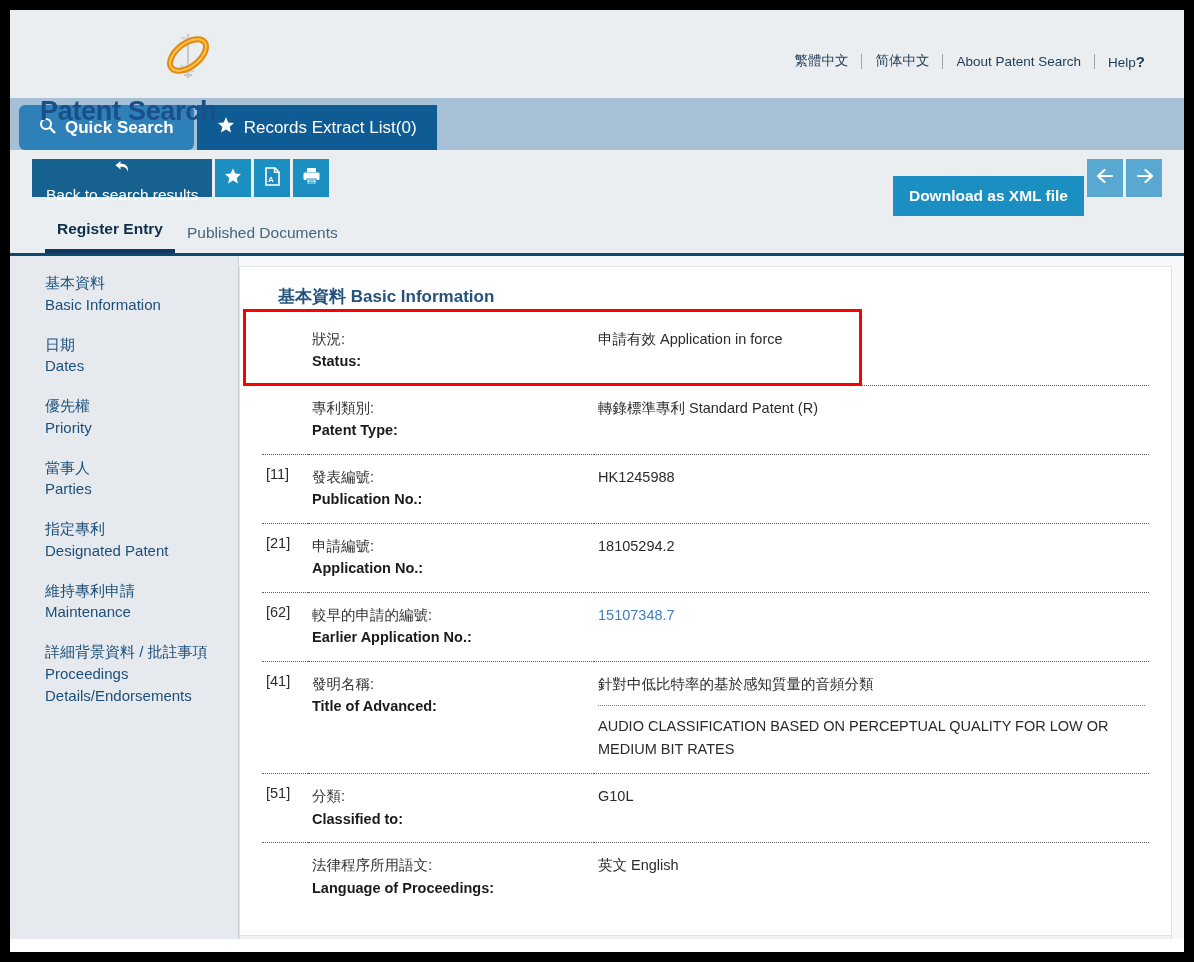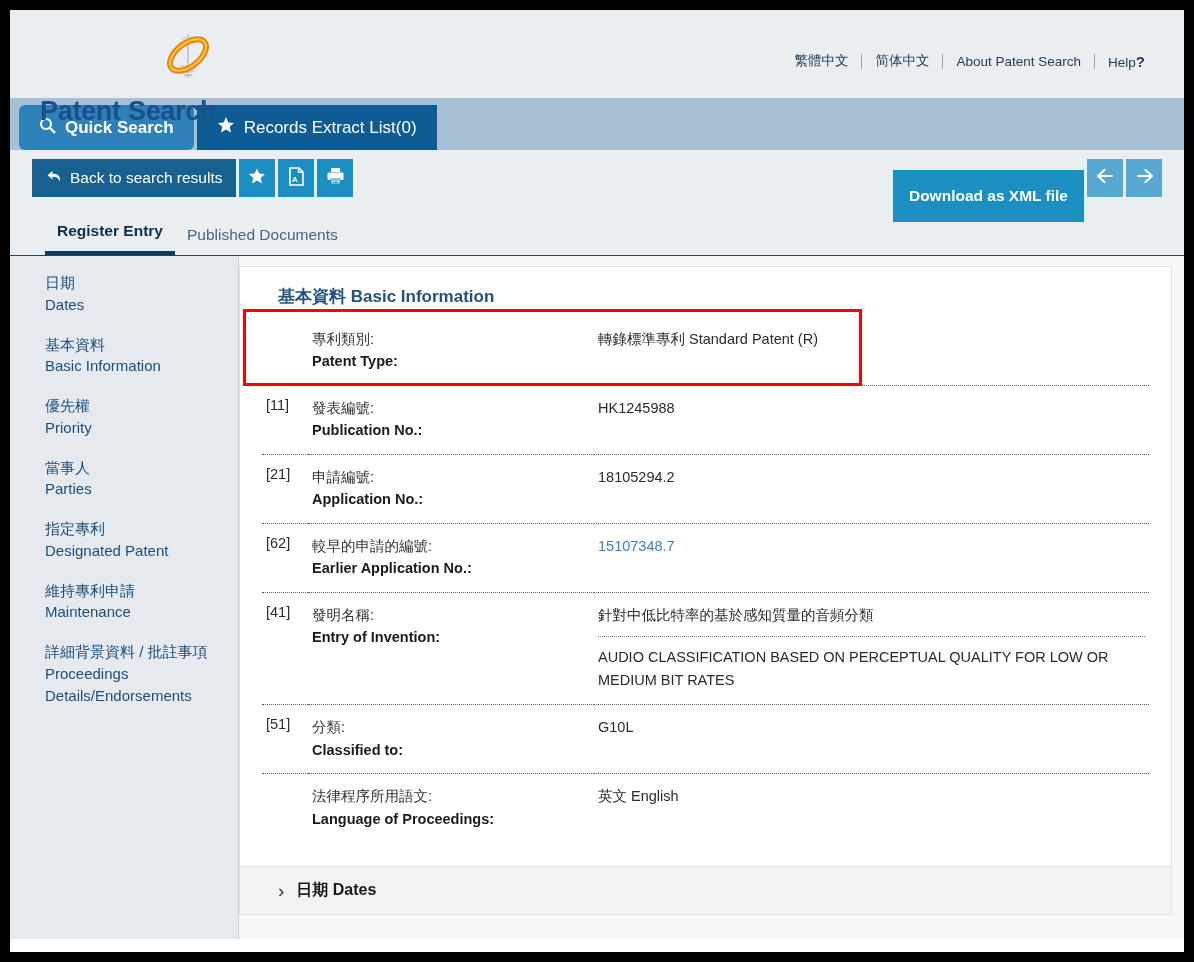--- a/index.html
+++ b/index.html
@@ -74,50 +74,50 @@
     height: 56px;
     background: #eaeef1;
     display: flex; align-items: center;
     padding: 0 22px 0 22px;
     position: relative;
   }
   .tool-left { display: flex; align-items: center; }
   .btn-back {
     height: 38px; background: #166190; color: #fff;
     display: flex; align-items: center; gap: 8px;
-    padding: 0 14px; font-size: 15.5px; cursor: pointer;
+    padding: 0 14px; font-size: 15.5px; cursor: pointer; flex-direction: column;
   }
   .icon-sq {
     width: 36px; height: 38px; background: #1b8ec2;
     display: flex; align-items: center; justify-content: center;
     margin-left: 3px; cursor: pointer;
   }
   .tool-right {
     position: absolute; right: 22px;
     display: flex; align-items: center;
   }
   .btn-xml {
-    height: 52px; background: #1b8ec2; color: #fff;
+    height: 40px; background: #1b8ec2; color: #fff;
     display: flex; align-items: center;
     padding: 0 16px; font-size: 15.5px; font-weight: bold;
     cursor: pointer;
     margin-top: 36px;
   }
   .arrow-sq {
     width: 36px; height: 38px; background: #58a8d2;
     display: flex; align-items: center; justify-content: center;
     margin-left: 3px; cursor: pointer;
   }
 
   
   .subtabs {
     height: 50px; background: #eaeef1;
     display: flex; align-items: flex-end;
     padding-left: 35px;
-    border-bottom: 1px solid #0c4a6e;
+    border-bottom: 3px solid #0c4a6e;
   }
   .subtab {
     font-size: 15.5px; padding: 0 12px 11px 12px;
     color: #46657e; cursor: pointer;
   }
   .subtab.active {
     color: #0d2e4c; font-weight: bold;
     border-bottom: 4px solid #103a5d;
   }
 
@@ -317,28 +317,28 @@
     </div>
     <div class="subtab">
       <span>Published Documents</span>
     </div>
   </div>
 
   <div class="body-split">
 
     <div class="sidebar">
       <div class="side-item">
+        <span class="zh">基本資料</span>
+        <span class="en">Basic Information</span>
+      </div>
+      <div class="side-item">
         <span class="zh">日期</span>
         <span class="en">Dates</span>
       </div>
       <div class="side-item">
-        <span class="zh">基本資料</span>
-        <span class="en">Basic Information</span>
-      </div>
-      <div class="side-item">
         <span class="zh">優先權</span>
         <span class="en">Priority</span>
       </div>
       <div class="side-item">
         <span class="zh">當事人</span>
         <span class="en">Parties</span>
       </div>
       <div class="side-item">
         <span class="zh">指定專利</span>
         <span class="en">Designated Patent</span>
@@ -355,20 +355,28 @@
 
     <div class="content">
 
       <div class="panel">
         <div class="panel-title">基本資料 Basic Information</div>
 
         <div class="hl-box"></div>
 
         <table class="reg">
           <tbody>
+              <tr>
+            <td class="col-code"></td>
+            <td class="col-label">
+              <span class="zh">狀況:</span>
+              <span class="en">Status:</span>
+            </td>
+            <td class="col-value">申請有效 Application in force</td>
+          </tr>
           <tr>
             <td class="col-code"></td>
             <td class="col-label">
               <span class="zh">專利類別:</span>
               <span class="en">Patent Type:</span>
             </td>
             <td class="col-value">轉錄標準專利 Standard Patent (R)</td>
           </tr>
           <tr>
             <td class="col-code">[11]</td>
@@ -393,21 +401,21 @@
               <span class="en">Earlier Application No.:</span>
             </td>
             <td class="col-value">
               <a href="#">15107348.7</a>
             </td>
           </tr>
           <tr>
             <td class="col-code">[41]</td>
             <td class="col-label">
               <span class="zh">發明名稱:</span>
-              <span class="en">Entry of Invention:</span>
+              <span class="en">Title of Advanced:</span>
             </td>
             <td class="col-value">
               <div class="val-split">針對中低比特率的基於感知質量的音頻分類</div>
               <div>AUDIO CLASSIFICATION BASED ON PERCEPTUAL QUALITY FOR LOW OR MEDIUM BIT RATES</div>
             </td>
           </tr>
           <tr>
             <td class="col-code">[51]</td>
             <td class="col-label">
               <span class="zh">分類:</span>

